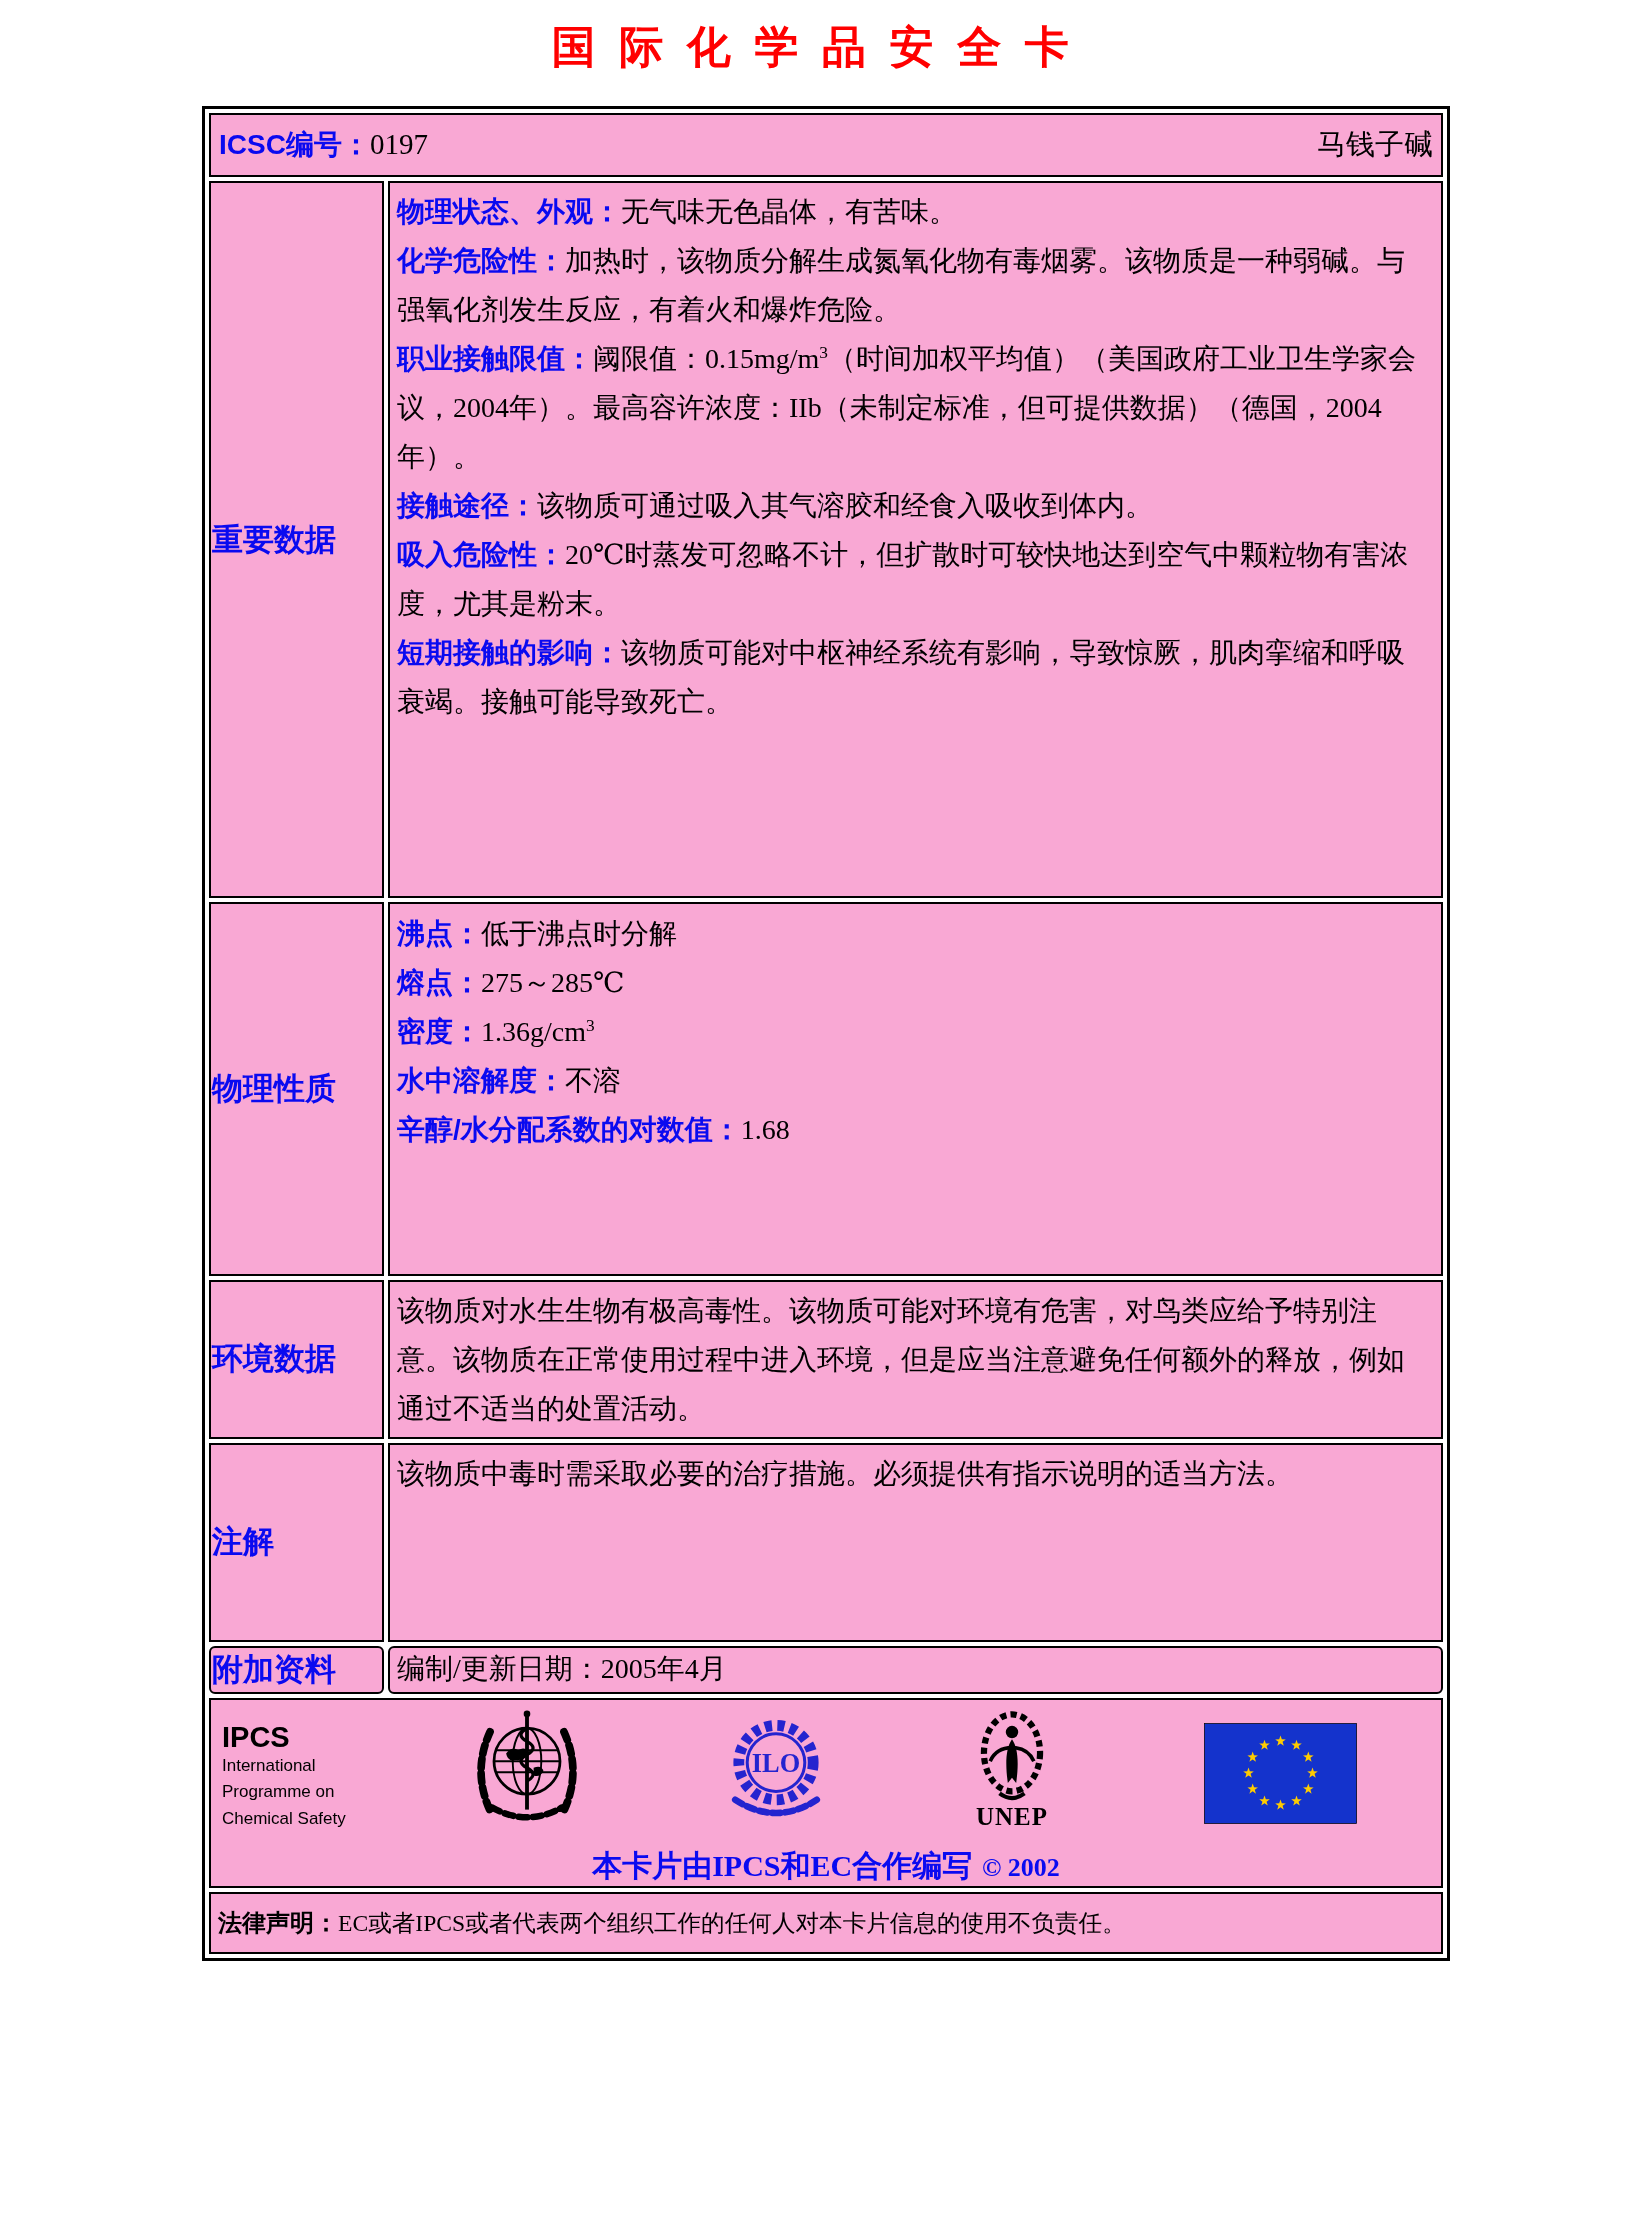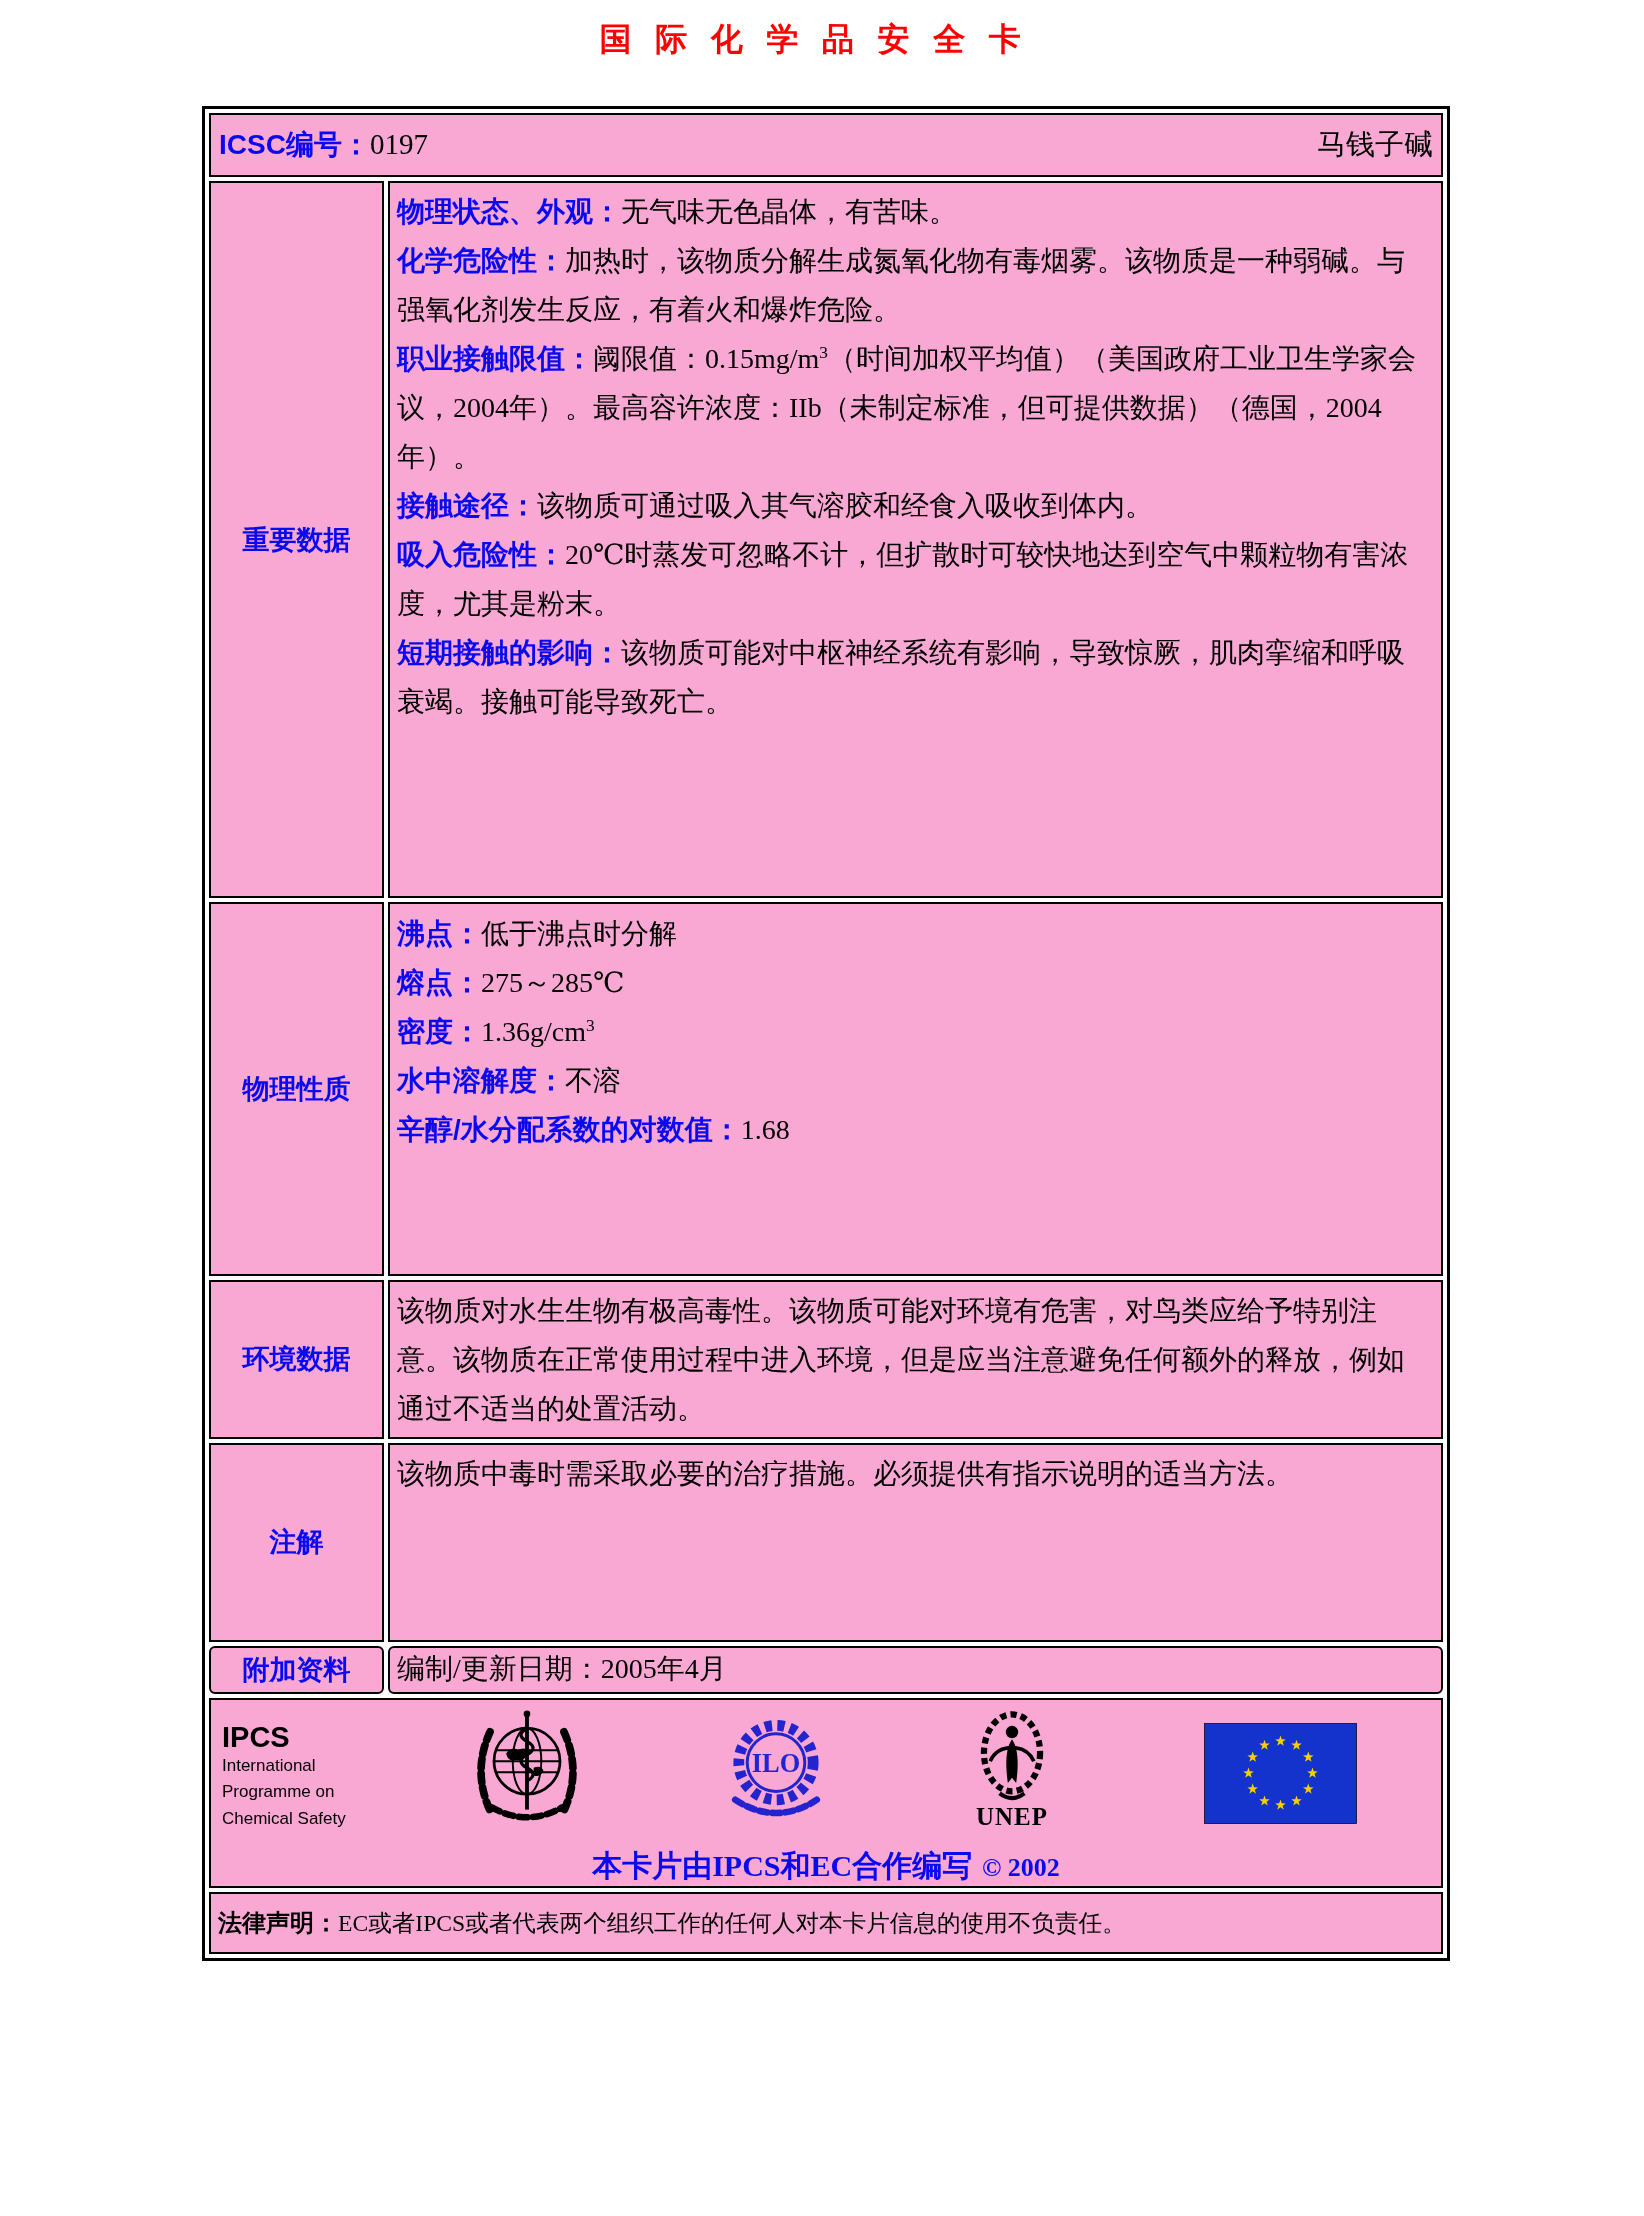--- a/index.html
+++ b/index.html
@@ -7,39 +7,39 @@
     width:1644px;height:2216px;position:relative;
     font-family:"Liberation Serif","DejaVu Serif",serif;
     color:#000;
   }
   .hei{font-family:"Liberation Sans","DejaVu Sans",sans-serif;font-weight:bold;}
   .blue{color:#0a0af0;}
 
   
   #page-title{
     position:absolute;top:18px;left:0;width:100%;
-    text-align:center;font-size:32px;letter-spacing:23.6px;
+    text-align:center;font-size:44px;letter-spacing:23.6px;
     color:#ff0000;font-weight:bold;
     font-family:"Liberation Sans","DejaVu Sans",sans-serif;
   }
 
   
   #card-wrap{position:absolute;left:202px;top:106px;width:1248px;}
   table.card{
     width:100%;table-layout:fixed;
     border-collapse:separate;border-spacing:4.2px;
     border:3.5px solid #000;background:#fff;
   }
   table.card td{border:2.1px solid #000;background:#f9a8d4;overflow:hidden;}
   col.c-label{width:175px;}
 
   td.label-cell{
-    vertical-align:middle;text-align:center;
+    vertical-align:middle;
     font-family:"Liberation Sans","DejaVu Sans",sans-serif;
-    font-weight:bold;color:#0a0af0;font-size:27px;margin-top:12px;
+    font-weight:bold;color:#0a0af0;font-size:31px;margin-top:12px;
   }
   td.content-cell{
     vertical-align:top;padding:4.2px 8.3px 4.2px 7px;
     font-size:28px;line-height:49px;
   }
   .para{margin:0;}
   .seg-label{
     font-family:"Liberation Sans","DejaVu Sans",sans-serif;
     font-weight:bold;color:#0a0af0;
   }

